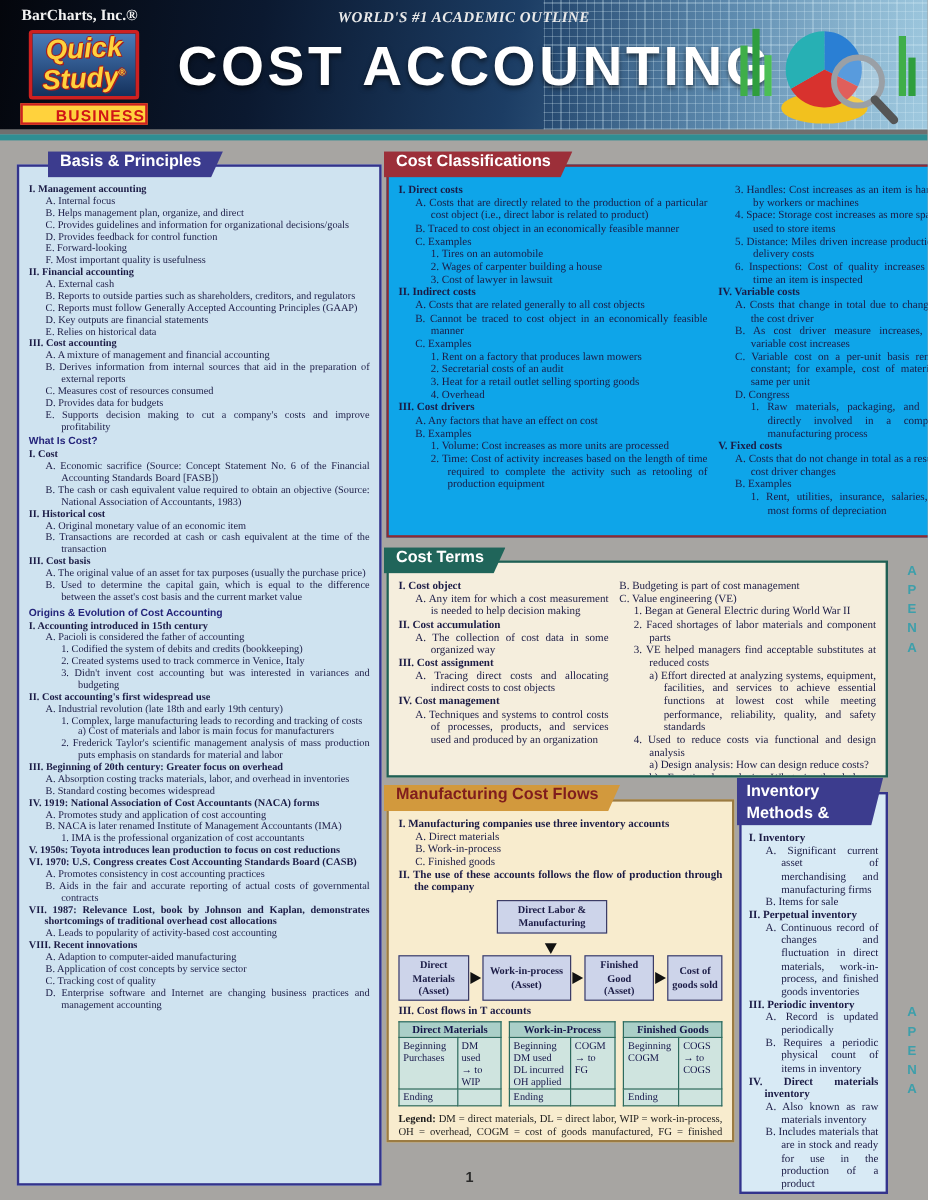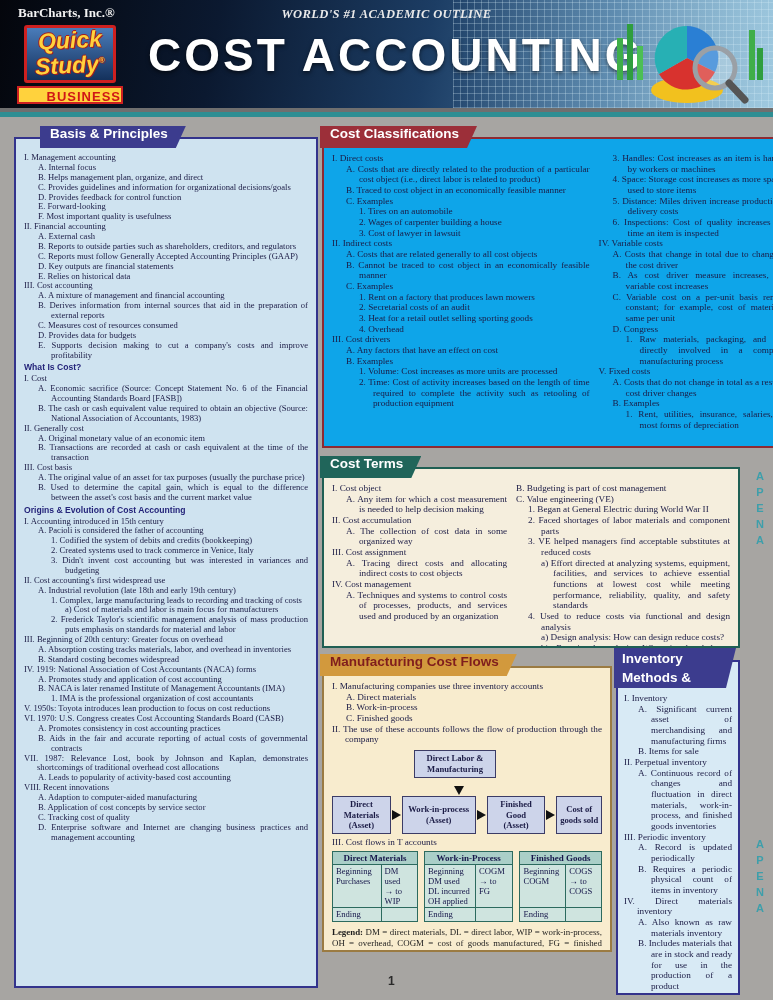--- a/index.html
+++ b/index.html
@@ -49,41 +49,41 @@
   .p-inv{left:616px;top:660px;width:124px;height:335px;background:#d8eaf5;border-color:#33338c}
   .h-inv{left:614px;top:648px;width:122px;height:40px;line-height:19px;padding:1px 8px;
        background:#3c3c8e;white-space:normal;box-sizing:border-box}
   .pbody{padding:14px 8px 4px;box-sizing:border-box;height:100%}
   .p-inv .pbody{padding:31px 6px 4px}
   .p-manu .pbody{padding:13px 8px 4px}
 
   
   .oi{font-size:9.2px;line-height:1.16;color:#1b1b45;text-align:justify}
   .p-basis .oi{font-size:8.6px;line-height:1.15}
-  .l1{font-weight:normal;padding-left:13px;text-indent:-13px}
+  .l1{font-weight:bold;padding-left:13px;text-indent:-13px}
   .l2{padding-left:27px;text-indent:-13px}
   .l3{padding-left:41px;text-indent:-14px}
   .l4{padding-left:53px;text-indent:-12px}
   .l2a{padding-left:12px;text-indent:-12px}
   .l3a{padding-left:25px;text-indent:-13px}
   .l4a{padding-left:37px;text-indent:-12px}
   .l3b{padding-left:29px;text-indent:-15px}
   .lh{font:bold 14.5px "Liberation Sans",sans-serif;color:#24247a;text-align:left;
       padding:3px 0 1px;text-indent:0}
   .cols{display:flex;gap:9px}
   .cols .col{min-width:0}
   .c58{flex:0 0 56%}.c42{flex:1}
   .c45{flex:0 0 44%}.c55{flex:1}
 
   
   .flow{position:relative;height:84px;margin:5px 0 3px}
   .fbox{background:#cdd4ea;border:1.5px solid #3c3c66;color:#1b1b45;
         font:bold 8.6px "Liberation Serif",serif;text-align:center;padding:2px 2px;
         box-sizing:border-box;line-height:1.25}
-  .ftop{position:absolute;left:82px;top:0;width:82px}
+  .ftop{position:absolute;left:82px;top:0;width:92px}
   .ad{position:absolute;left:122px;top:36px;width:0;height:0;
       border-top:9px solid #111;border-left:5px solid transparent;border-right:5px solid transparent}
   .frow{position:absolute;left:0;right:0;bottom:0;display:flex;align-items:stretch}
   .frow .fbox{display:flex;flex-direction:column;justify-content:center}
   .fb1{width:62px}.fb2{width:78px}.fb3{width:62px}.fb4{width:48px}
   .ar{align-self:center;width:0;height:0;margin:0 1px;
       border-left:9px solid #111;border-top:5px solid transparent;border-bottom:5px solid transparent}
 
   
   .tacs{display:flex;gap:6px;margin-top:3px}
@@ -152,21 +152,21 @@
       <div class="oi l1">III. Cost accounting</div>
       <div class="oi l2">A. A mixture of management and financial accounting</div>
       <div class="oi l2">B. Derives information from internal sources that aid in the preparation of external reports</div>
       <div class="oi l2">C. Measures cost of resources consumed</div>
       <div class="oi l2">D. Provides data for budgets</div>
       <div class="oi l2">E. Supports decision making to cut a company's costs and improve profitability</div>
       <div class="oi lh">What Is Cost?</div>
       <div class="oi l1">I. Cost</div>
       <div class="oi l2">A. Economic sacrifice (Source: Concept Statement No. 6 of the Financial Accounting Standards Board [FASB])</div>
       <div class="oi l2">B. The cash or cash equivalent value required to obtain an objective (Source: National Association of Accountants, 1983)</div>
-      <div class="oi l1">II. Generally cost</div>
+      <div class="oi l1">II. Historical cost</div>
       <div class="oi l2">A. Original monetary value of an economic item</div>
       <div class="oi l2">B. Transactions are recorded at cash or cash equivalent at the time of the transaction</div>
       <div class="oi l1">III. Cost basis</div>
       <div class="oi l2">A. The original value of an asset for tax purposes (usually the purchase price)</div>
       <div class="oi l2">B. Used to determine the capital gain, which is equal to the difference between the asset's cost basis and the current market value</div>
       <div class="oi lh">Origins &amp; Evolution of Cost Accounting</div>
       <div class="oi l1">I. Accounting introduced in 15th century</div>
       <div class="oi l2">A. Pacioli is considered the father of accounting</div>
       <div class="oi l3">1. Codified the system of debits and credits (bookkeeping)</div>
       <div class="oi l3">2. Created systems used to track commerce in Venice, Italy</div>

